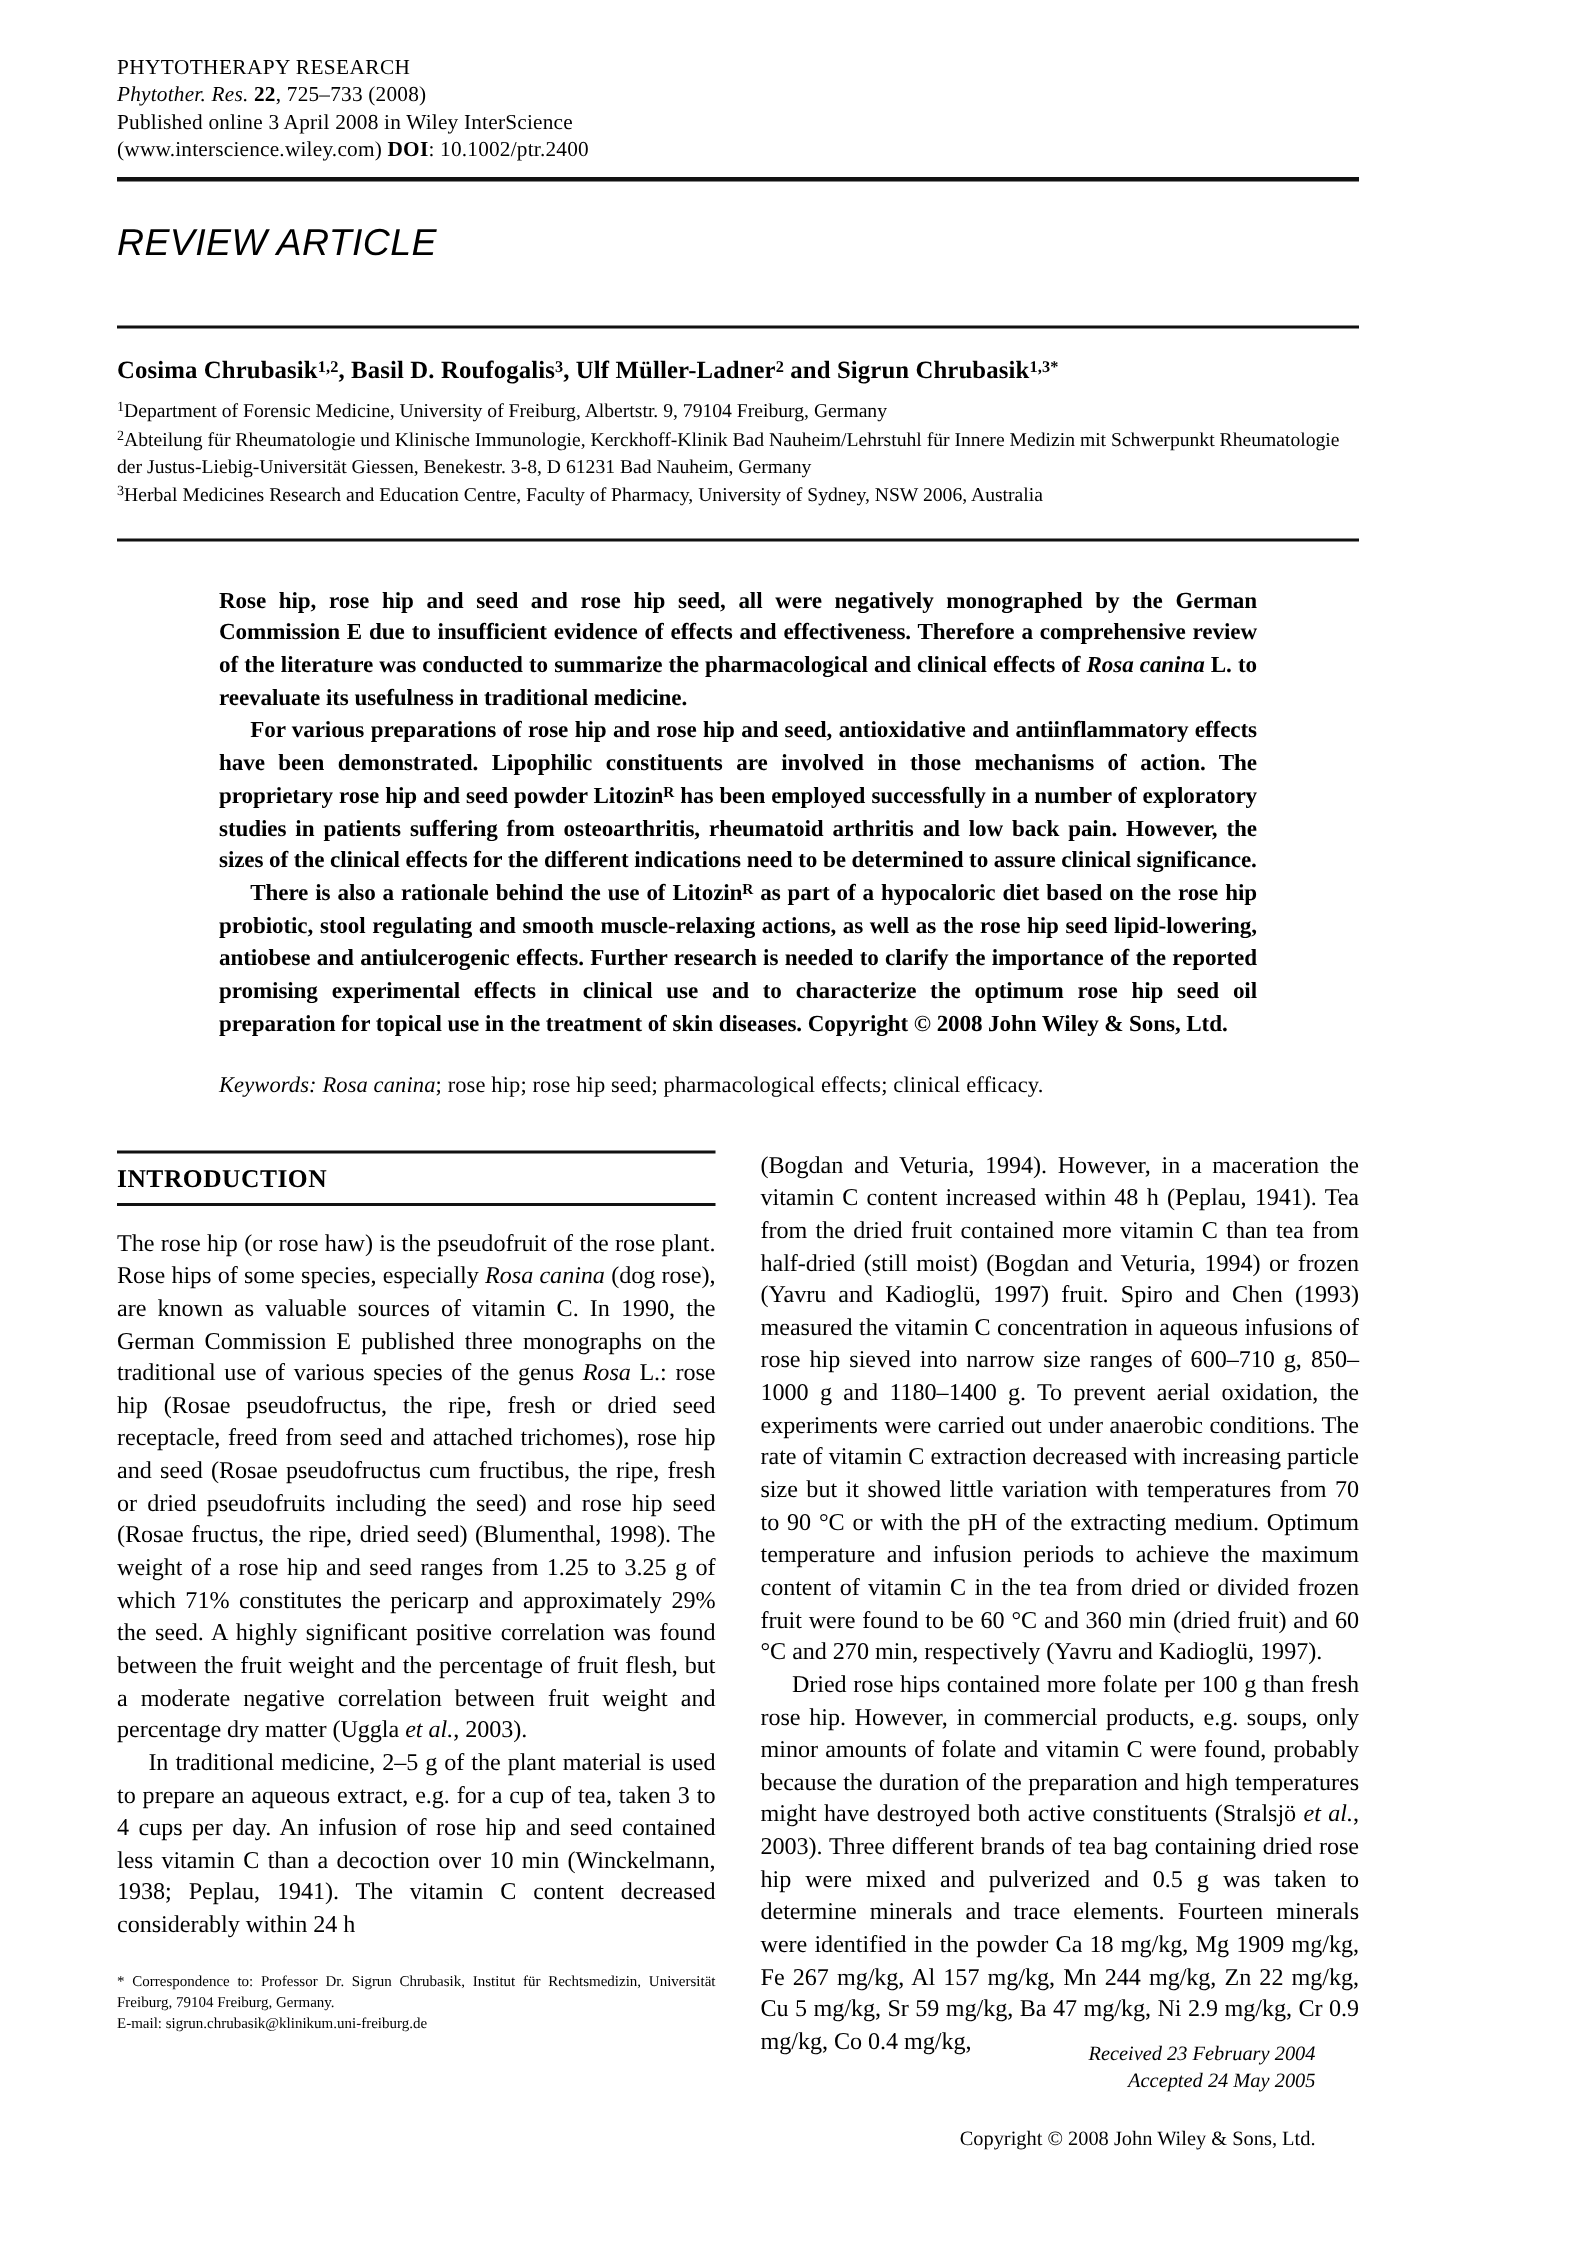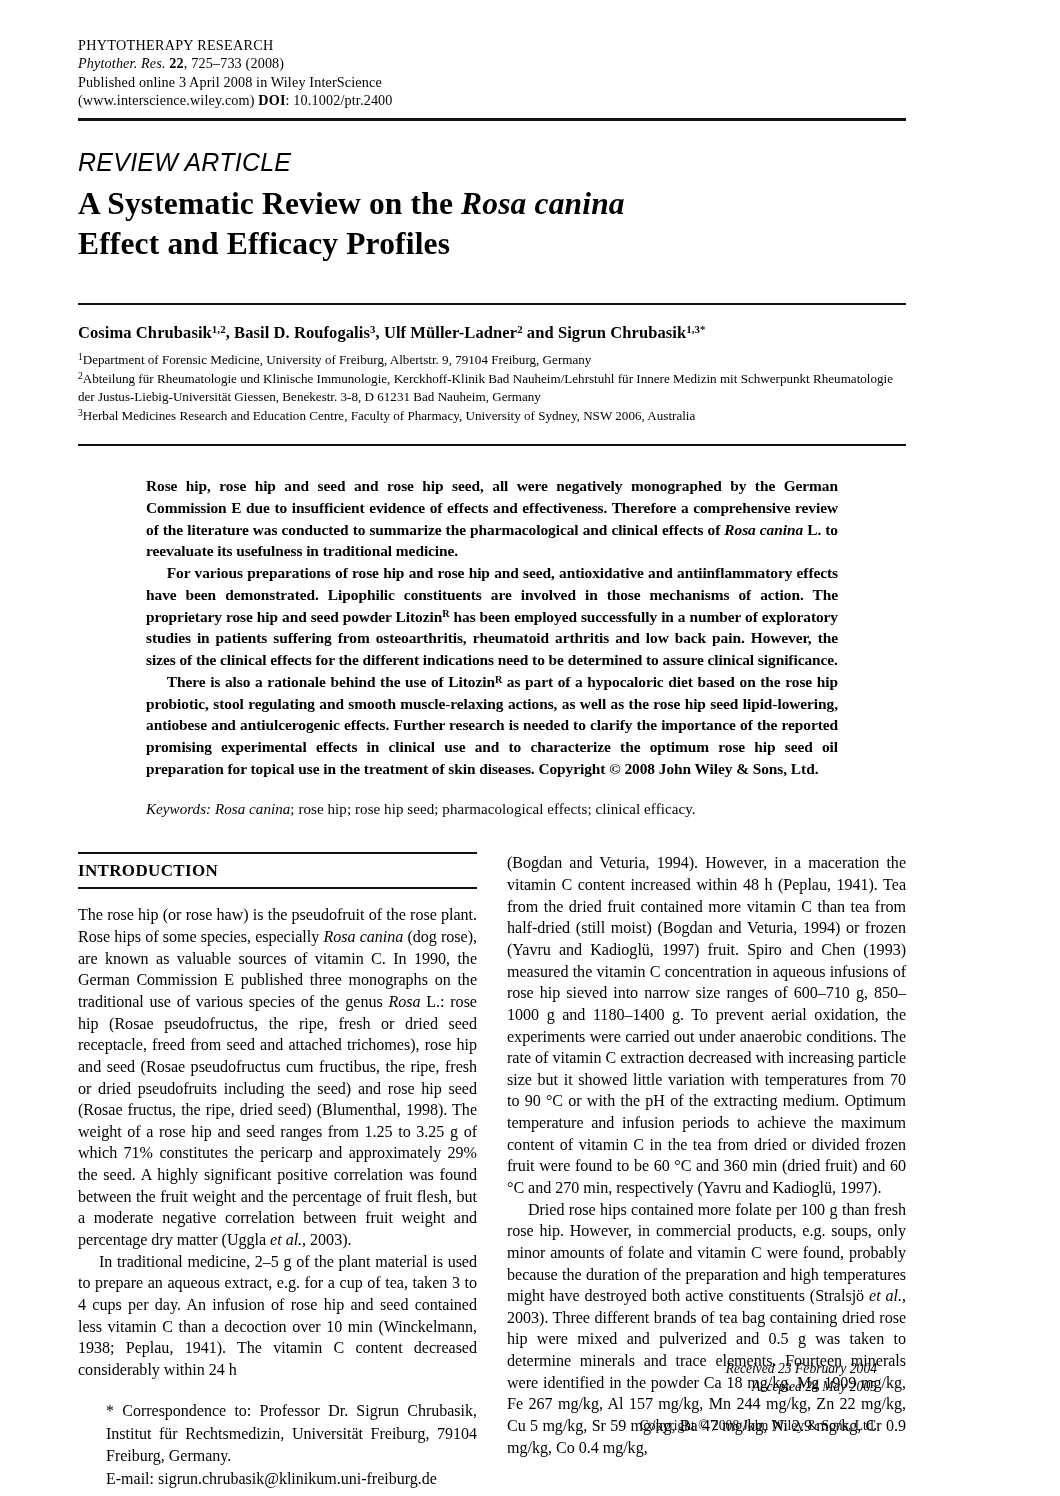--- a/index.html
+++ b/index.html
@@ -129,24 +129,23 @@
     text-align: justify;
     letter-spacing: -0.002em;
   }
   .body-text p { margin: 0; }
   .body-text p + p { text-indent: 1.3em; }
   .body-text i { font-style: italic; }
 
   
   .footnote {
     margin-top: 20px;
-    font-size: 16px;
+    font-size: 10px;
     line-height: 1.4;
     text-align: justify;
-    margin-left: 28px;
   }
   .footnote p { margin: 0; }
 
   
   .page-footer {
     position: absolute;
     left: 78px;
     right: 75px;
     bottom: 62px;
   }
@@ -170,21 +169,20 @@
   <div class="journal-header">
     <div class="journal-name">PHYTOTHERAPY RESEARCH</div>
     <div class="journal-cite"><i>Phytother. Res.</i> <span class="b">22</span><span>, 725–733 (2008)</span></div>
     <div>Published online 3 April 2008 in Wiley InterScience</div>
     <div><span>(www.interscience.wiley.com)</span> <span class="b">DOI</span><span>: 10.1002/ptr.2400</span></div>
   </div>
   <hr class="rule-thick">
 
   <div class="title-block">
     <div class="kicker">REVIEW ARTICLE</div>
-    <div class="article-title"><span>A Systematic Review on the </span><i>Rosa canina</i><br><span>Effect and Efficacy Profiles</span></div>
   </div>
 
   <hr class="rule-med authors-rule-top">
   <div class="authors"><span>Cosima Chrubasik</span><sup>1,2</sup><span>, Basil D. Roufogalis</span><sup>3</sup><span>, Ulf Müller-Ladner</span><sup>2</sup><span> and Sigrun Chrubasik</span><sup>1,3</sup><sup>*</sup></div>
 
   <div class="affils">
     <div><sup>1</sup><span>Department of Forensic Medicine, University of Freiburg, Albertstr. 9, 79104 Freiburg, Germany</span></div>
     <div><sup>2</sup><span>Abteilung für Rheumatologie und Klinische Immunologie, Kerckhoff-Klinik Bad Nauheim/Lehrstuhl für Innere Medizin mit Schwerpunkt Rheumatologie der Justus-Liebig-Universität Giessen, Benekestr. 3-8, D 61231 Bad Nauheim, Germany</span></div>
     <div><sup>3</sup><span>Herbal Medicines Research and Education Centre, Faculty of Pharmacy, University of Sydney, NSW 2006, Australia</span></div>
   </div>

